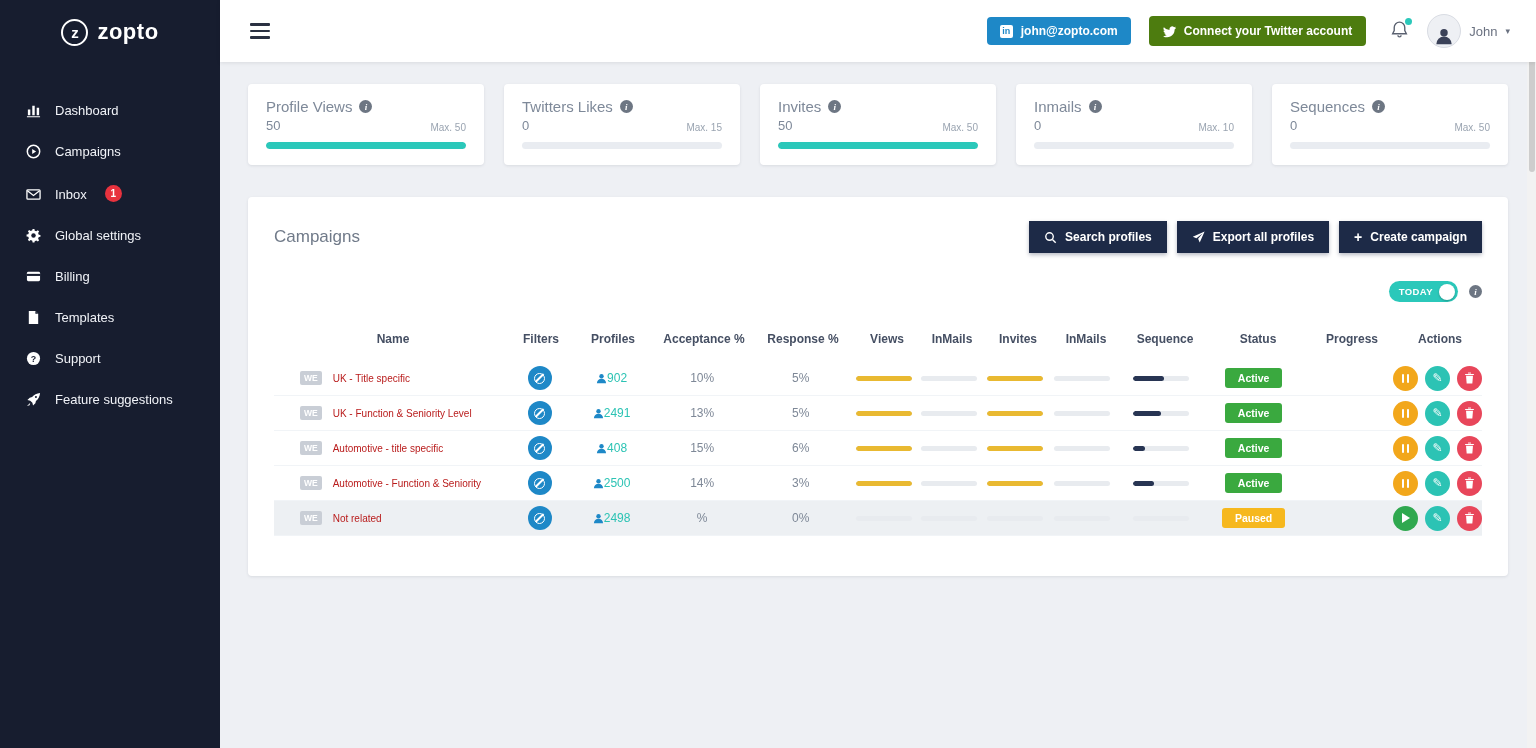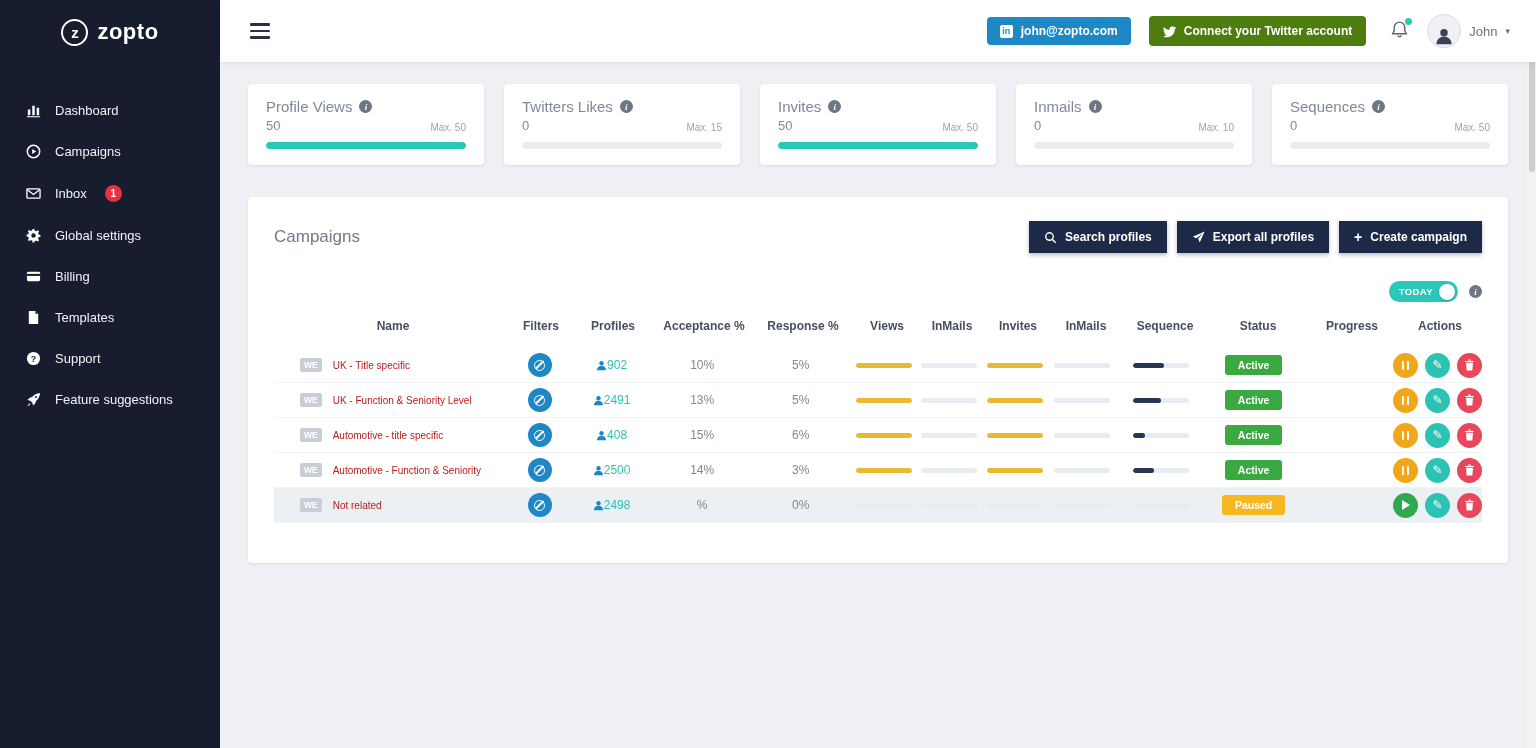--- a/index.html
+++ b/index.html
@@ -6,21 +6,21 @@
   html,body{width:1536px;height:748px;overflow:hidden}
   body{font-family:"Liberation Sans",sans-serif;background:#eef0f4}
   .app{display:flex;height:100%}
 
   
   .sidebar{width:220px;background:#171d2f;flex-shrink:0;display:flex;flex-direction:column}
   .logo{height:64px;display:flex;align-items:center;justify-content:center;gap:9px}
   .logo-mark{width:27px;height:27px;border:2.5px solid #fff;border-radius:50%;display:flex;align-items:center;justify-content:center;font-weight:bold;font-size:15px;color:#fff}
   .logo-text{font-size:22px;font-weight:bold;color:#fff;letter-spacing:.5px}
   .nav{margin-top:26px}
-  .nav-item{display:flex;align-items:center;gap:14px;padding:13px 26px;font-size:13px;color:#f1f3f8;cursor:pointer}
+  .nav-item{display:flex;align-items:flex-end;gap:14px;padding:13px 26px;font-size:13px;color:#f1f3f8;cursor:pointer}
   .nav-item svg{width:15px;height:15px;color:#fff;flex-shrink:0}
   .badge-count{background:#e8323e;color:#fff;border-radius:50%;min-width:17px;height:17px;font-size:10px;display:flex;align-items:center;justify-content:center;font-weight:bold;margin-left:4px}
 
   
   .main{flex:1;display:flex;flex-direction:column;min-width:0}
   .topbar{height:62px;background:#fff;display:flex;align-items:center;justify-content:space-between;padding:0 26px;box-shadow:0 1px 4px rgba(0,0,0,.09);position:relative;z-index:2}
   .hamburger{background:none;border:none;display:flex;flex-direction:column;gap:4px;cursor:pointer;padding:4px}
   .hamburger span{width:20px;height:2.6px;background:#2a3142;border-radius:1px}
   .topbar-right{display:flex;align-items:center;gap:18px}
   .email-badge{background:#1e88c7;color:#fff;font-size:12px;font-weight:bold;padding:7px 13px;border-radius:4px;display:flex;gap:8px;align-items:center;cursor:pointer}
@@ -52,21 +52,21 @@
 
   
   .panel{background:#fff;border-radius:4px;box-shadow:0 1px 3px rgba(25,35,60,.1);padding:24px 26px 40px}
   .panel-head{display:flex;justify-content:space-between;align-items:center}
   .panel-title{font-size:17px;color:#707a89;font-weight:normal}
   .panel-actions{display:flex;gap:10px}
   .dark-btn{background:#1d2a47;color:#fff;border:none;border-radius:0;padding:9px 15px;font-size:12px;font-weight:bold;display:flex;align-items:center;gap:8px;cursor:pointer;font-family:inherit;box-shadow:0 2px 4px rgba(20,30,60,.3)}
   .dark-btn svg{width:13px;height:13px}
   .plus-glyph{font-size:14px;font-weight:bold;line-height:1}
 
-  .toggle-row{display:flex;justify-content:flex-end;align-items:center;gap:11px;margin:28px 0 7px}
+  .toggle-row{display:flex;justify-content:flex-end;align-items:center;gap:11px;margin:28px 0 20px}
   .toggle{background:#2bc8ba;border-radius:11px;height:21px;display:flex;align-items:center;gap:6px;padding:0 3px 0 10px;cursor:pointer;border:none}
   .toggle-label{color:#fff;font-size:9.5px;font-weight:bold;letter-spacing:.4px}
   .knob{width:16px;height:16px;background:#fff;border-radius:50%;box-shadow:0 1px 2px rgba(0,0,0,.25)}
 
   .thead{display:flex;align-items:center;padding:10px 0 15px}
   .th{font-size:12px;font-weight:bold;color:#454f63;text-align:center;display:flex;justify-content:center}
   .tr{display:flex;align-items:center;height:35px;border-bottom:1px solid #f1f4f7}
   .tr.row-muted{background:#edf0f3}
   .td{display:flex;align-items:center;justify-content:center;font-size:12px}
   .c0{width:238px;justify-content:flex-start;padding-left:26px}

